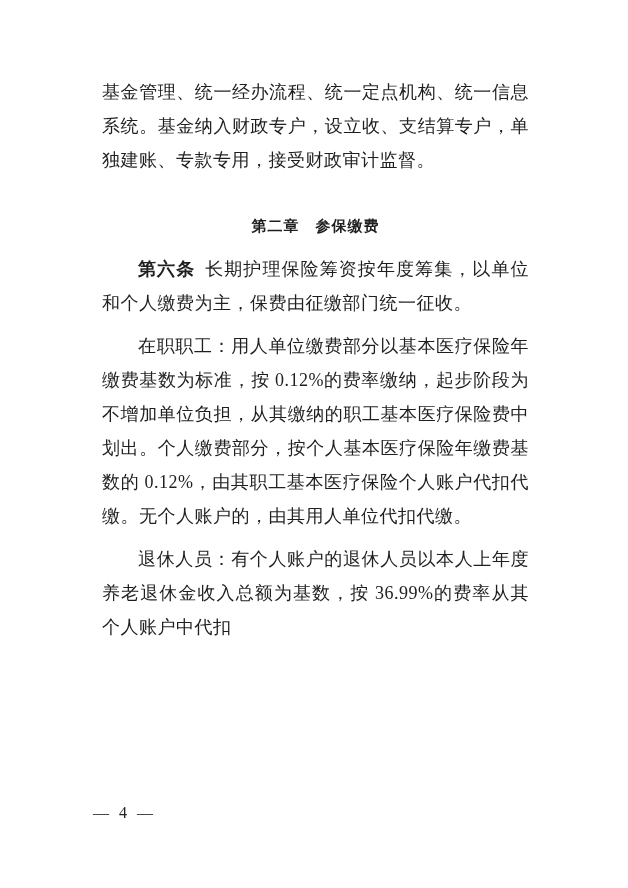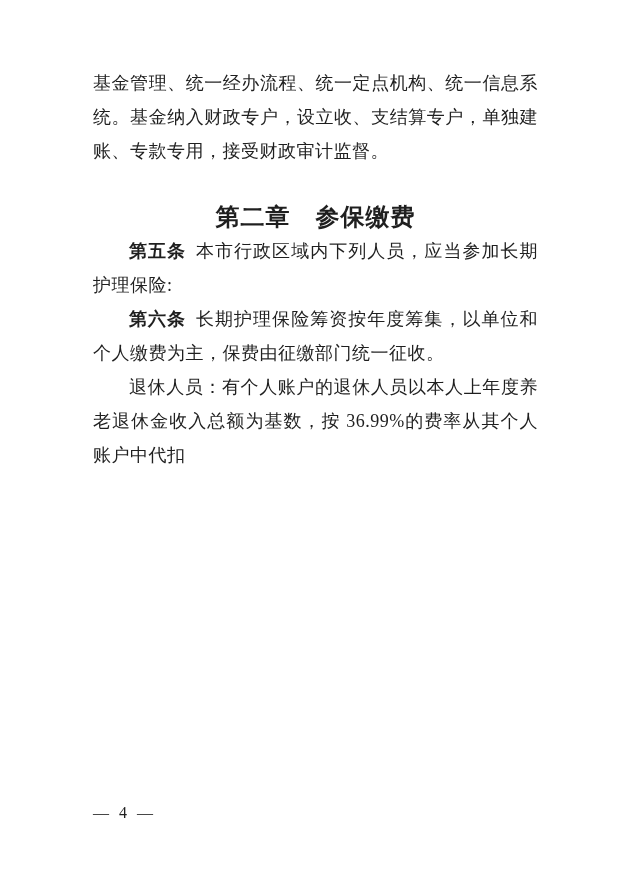--- a/index.html
+++ b/index.html
@@ -20,33 +20,33 @@
     font-family:"Liberation Serif","DejaVu Serif",serif;
     color:var(--text-color);
   }
   .content{
     position:absolute;
     left:93px;
     top:66px;
     width:445px;
   }
   .para{
-    margin:0;
+    margin:9px;
     font-size:18px;
     line-height:34px;
     letter-spacing:0.5px;
     text-align:justify;
     text-justify:inter-character;
   }
   .indent{
     text-indent:2em;
   }
   .chapter{
     margin:32px 0 0 0;
-    font-size:24px;
+    font-size:15px;
     font-weight:bold;
     line-height:34px;
     text-align:center;
     letter-spacing:1px;
   }
   .term{
     font-weight:bold;
     margin-right:0.55em;
   }
   .footer{
@@ -62,29 +62,27 @@
 </head>
 <body>
 
 <div class="page">
   <main class="content">
 
     <p class="para">基金管理、统一经办流程、统一定点机构、统一信息系统。基金纳入财政专户，设立收、支结算专户，单独建账、专款专用，接受财政审计监督。</p>
 
     <h2 class="chapter">第二章　参保缴费</h2>
 
-    <p class="para indent">
-      <b class="term">第五条</b><span>本市行政区域内下列人员，应当参加长期护理保险:</span>
-    </p>
 
 
     <p class="para indent">
       <b class="term">第六条</b><span>长期护理保险筹资按年度筹集，以单位和个人缴费为主，保费由征缴部门统一征收。</span>
     </p>
 
+    <p class="para indent">在职职工：用人单位缴费部分以基本医疗保险年缴费基数为标准，按 0.12%的费率缴纳，起步阶段为不增加单位负担，从其缴纳的职工基本医疗保险费中划出。个人缴费部分，按个人基本医疗保险年缴费基数的 0.12%，由其职工基本医疗保险个人账户代扣代缴。无个人账户的，由其用人单位代扣代缴。</p>
 
     <p class="para indent">退休人员：有个人账户的退休人员以本人上年度养老退休金收入总额为基数，按 36.99%的费率从其个人账户中代扣</p>
 
   </main>
 
   <footer class="footer">
     <span>— 4 —</span>
   </footer>
 </div>
 

